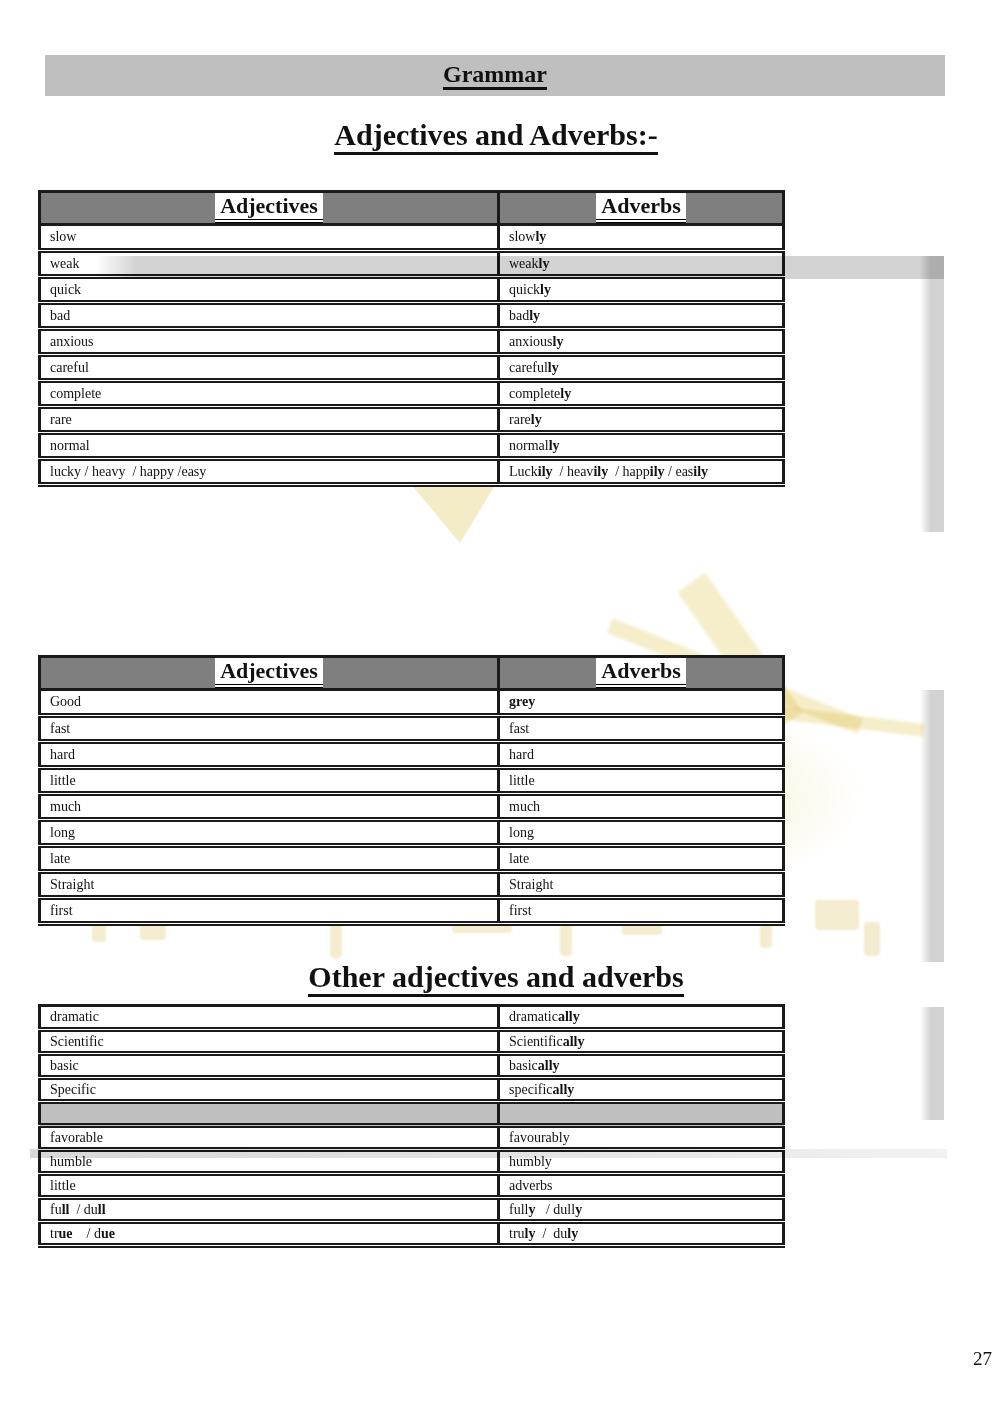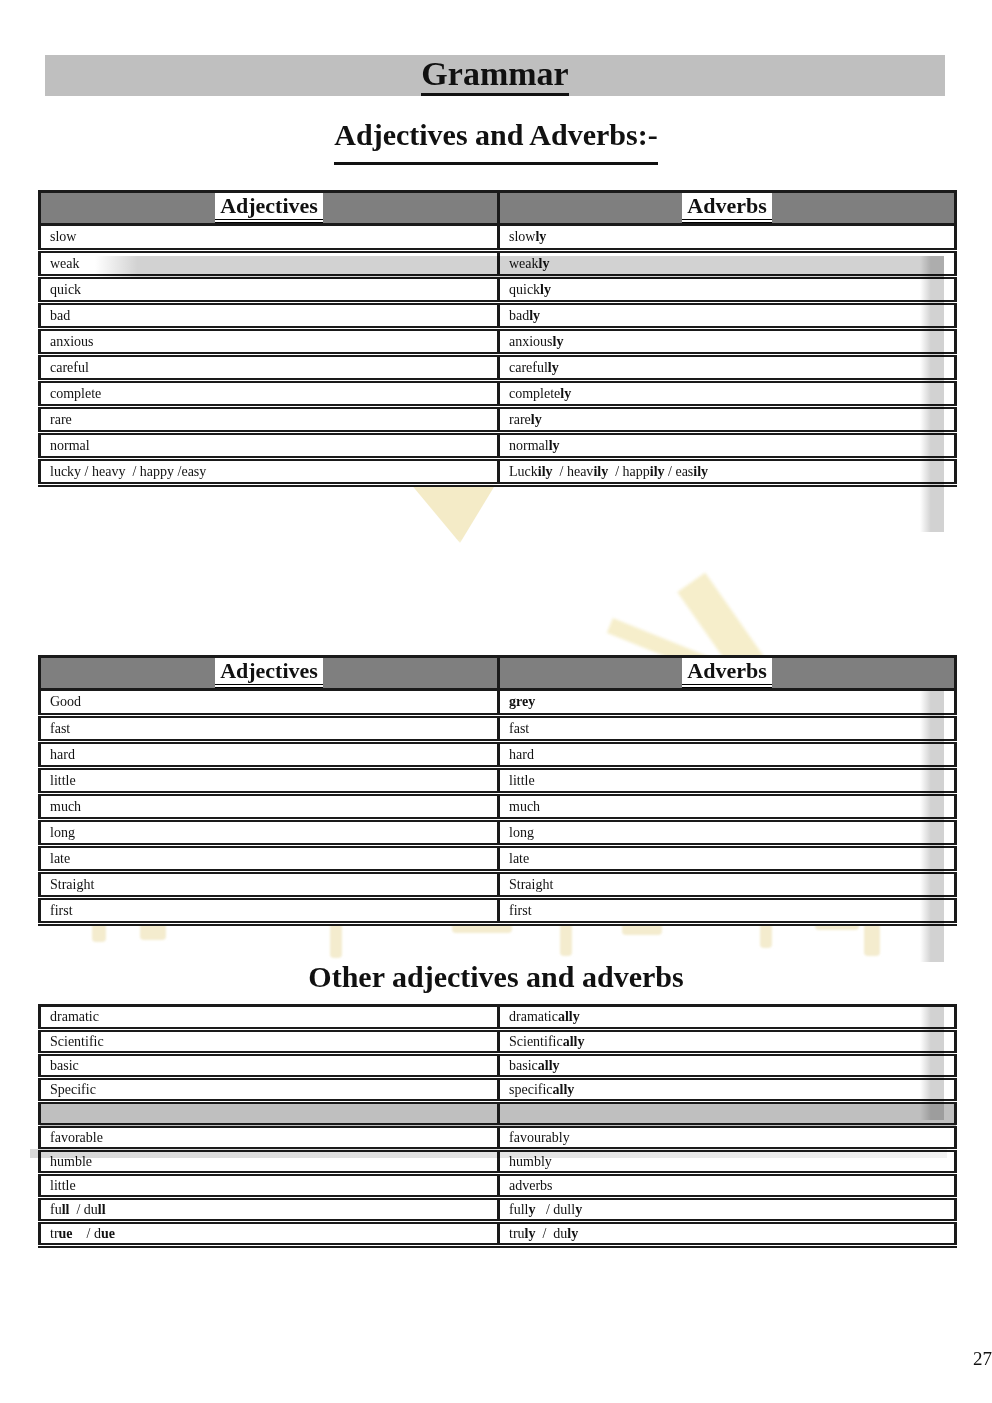--- a/index.html
+++ b/index.html
@@ -22,39 +22,39 @@
     color:var(--ink);
     overflow:hidden;
   }
   
   .banner{
     position:absolute;left:45px;top:55px;width:900px;height:41px;
     background:var(--banner-bg);
     display:flex;align-items:center;justify-content:center;
   }
   .banner-title{
-    font-size:34px;font-weight:bold;
+    font-size:24px;font-weight:bold;
     border-bottom:3px solid var(--ink);
     line-height:1.1;
   }
   
   .sec-heading{
     position:absolute;left:0;width:100%;
     text-align:center;font-size:30px;font-weight:bold;
   }
   .sec-heading span{
     border-bottom:3px solid var(--ink);
-    padding-bottom:11px;line-height:1.15;
+    padding-bottom:1px;line-height:1.15;
   }
   #heading-1{top:118px;}
   #heading-2{top:608px;}
   #heading-3{top:960px;}
   
   table.grammar{
-    position:absolute;left:38px;width:919px;
+    position:absolute;left:38px;width:747px;
     border-collapse:collapse;
     border:3px solid var(--border);
     table-layout:fixed;
   }
   #table-1{top:190px;}
   #table-2{top:655px;}
   #table-3{top:1004px;}
   table.grammar col.c1{width:459px;}
   table.grammar th{
     height:30px;background:var(--header-bg);

